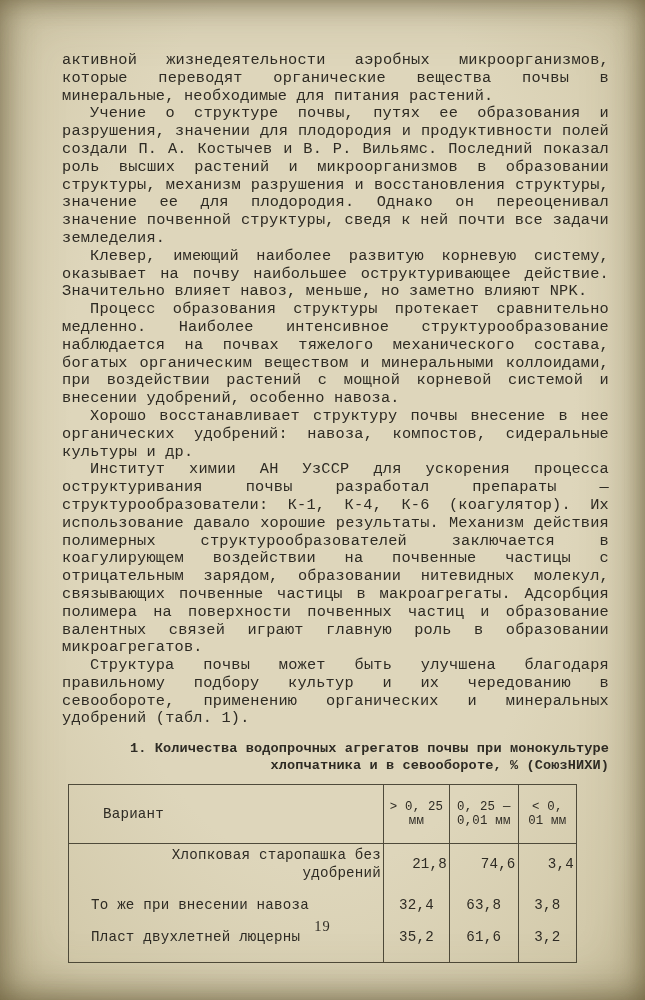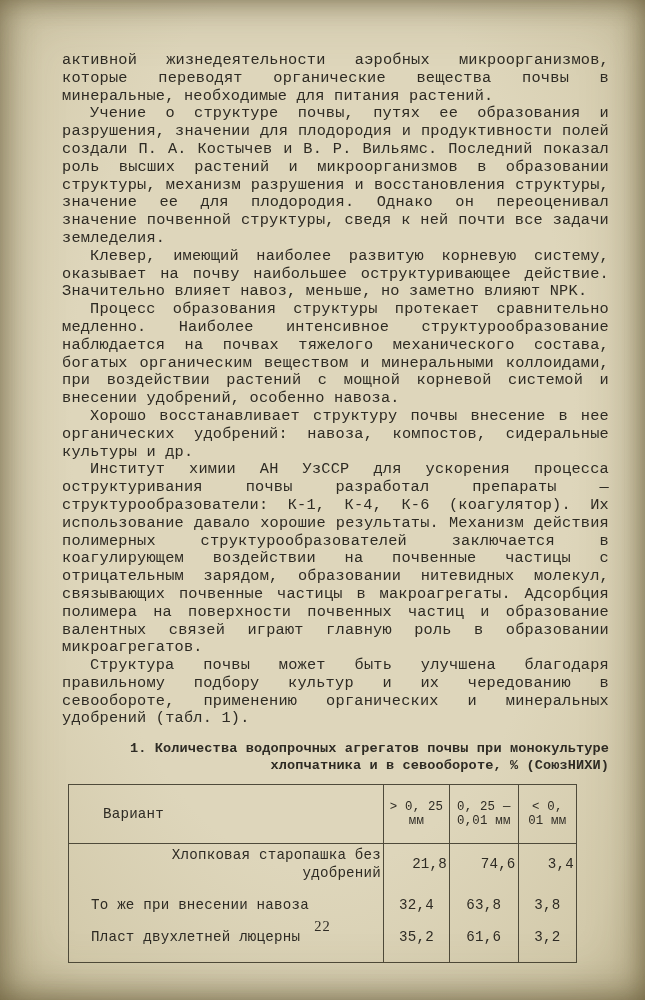--- a/index.html
+++ b/index.html
@@ -153,14 +153,14 @@
             <td class="variant">Пласт двухлетней люцерны</td>
             <td>35,2</td>
             <td>61,6</td>
             <td>3,2</td>
           </tr>
         </tbody>
       </table>
     </div>
   </div>
 
-  <div class="page-number">22</div>
+  <div class="page-number">19</div>
 </div>
 
 </body></html>

